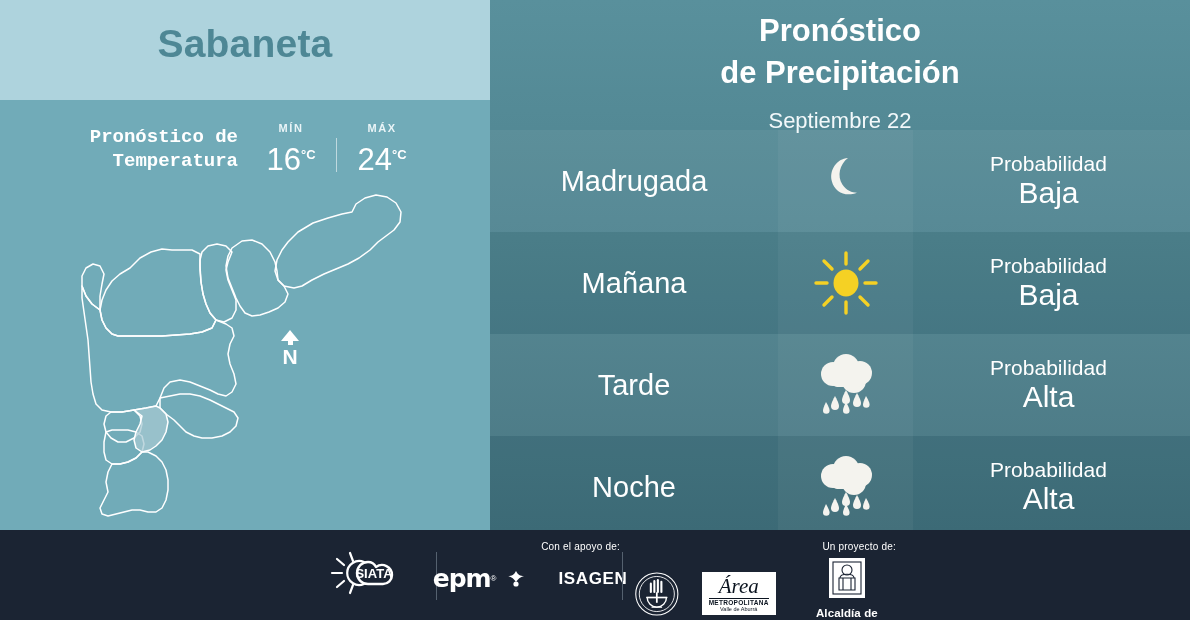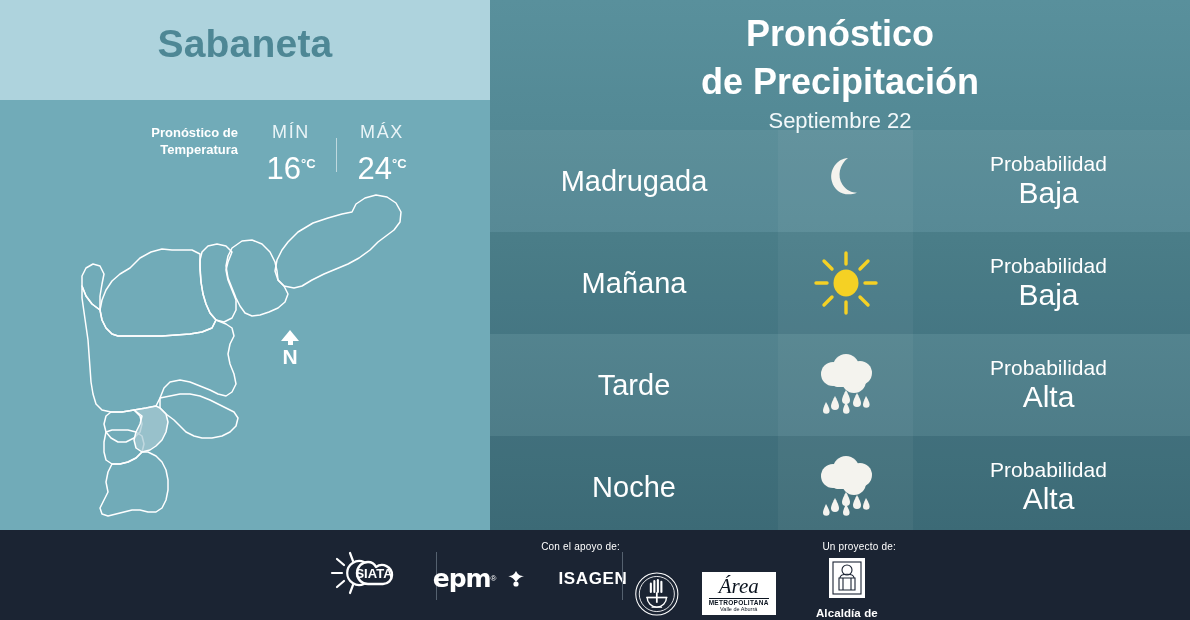--- a/index.html
+++ b/index.html
@@ -23,26 +23,26 @@
     position:absolute; left:0; top:22px; width:490px;
     text-align:center; font-size:39px; font-weight:bold;
     color:#4e8795; letter-spacing:.2px;
   }
   .temp-block {
     position:absolute; left:60px; top:122px; width:380px; height:62px;
     display:flex; align-items:flex-start;
   }
   .temp-title {
     width:178px; text-align:right; padding-top:3px;
-    font-size:13px; font-weight:bold; color:#ffffff; line-height:1.28;
+    font-size:19px; font-weight:bold; color:#ffffff; line-height:1.28;font-family:Liberation Mono, monospace;
   }
   .temp-vals { display:flex; align-items:flex-start; padding-left:16px; }
   .temp-col { text-align:center; width:74px; }
   .temp-col .lbl {
-    font-size:18px; color:#eaf4f7; letter-spacing:1.6px; font-weight:400;
+    font-size:11px; color:#eaf4f7; letter-spacing:1.6px; font-weight:700;
   }
   .temp-col .val {
     font-size:31px; color:#ffffff; line-height:1.04; margin-top:10px;
     font-weight:400;
   }
   .temp-col .val sup { font-size:13px; vertical-align:super; font-weight:bold; }
   .temp-sep {
     width:1px; height:34px; background:rgba(255,255,255,.55);
     margin:16px 8px 0 8px;
   }
@@ -61,21 +61,21 @@
 
   
   .right-panel {
     position:absolute; left:490px; top:0; width:700px; height:530px;
     background:linear-gradient(to bottom, #59909c 0%, #4e838f 45%, #3f6f7c 100%);
     overflow:hidden;
   }
   .rp-head { position:relative; height:130px; }
   .rp-title {
     position:absolute; left:0; top:10px; width:700px; text-align:center;
-    font-size:36px; font-weight:bold; color:#ffffff; line-height:1.34;
+    font-size:31px; font-weight:bold; color:#ffffff; line-height:1.34;
   }
   .rp-date {
     position:absolute; left:0; top:108px; width:700px; text-align:center;
     font-size:22px; color:#f2f8fa; font-weight:400;
   }
   .rows { position:relative; }
   .frow {
     position:relative; display:flex; align-items:center; height:102px;
   }
   .frow.odd  { background:rgba(255,255,255,.055); }

